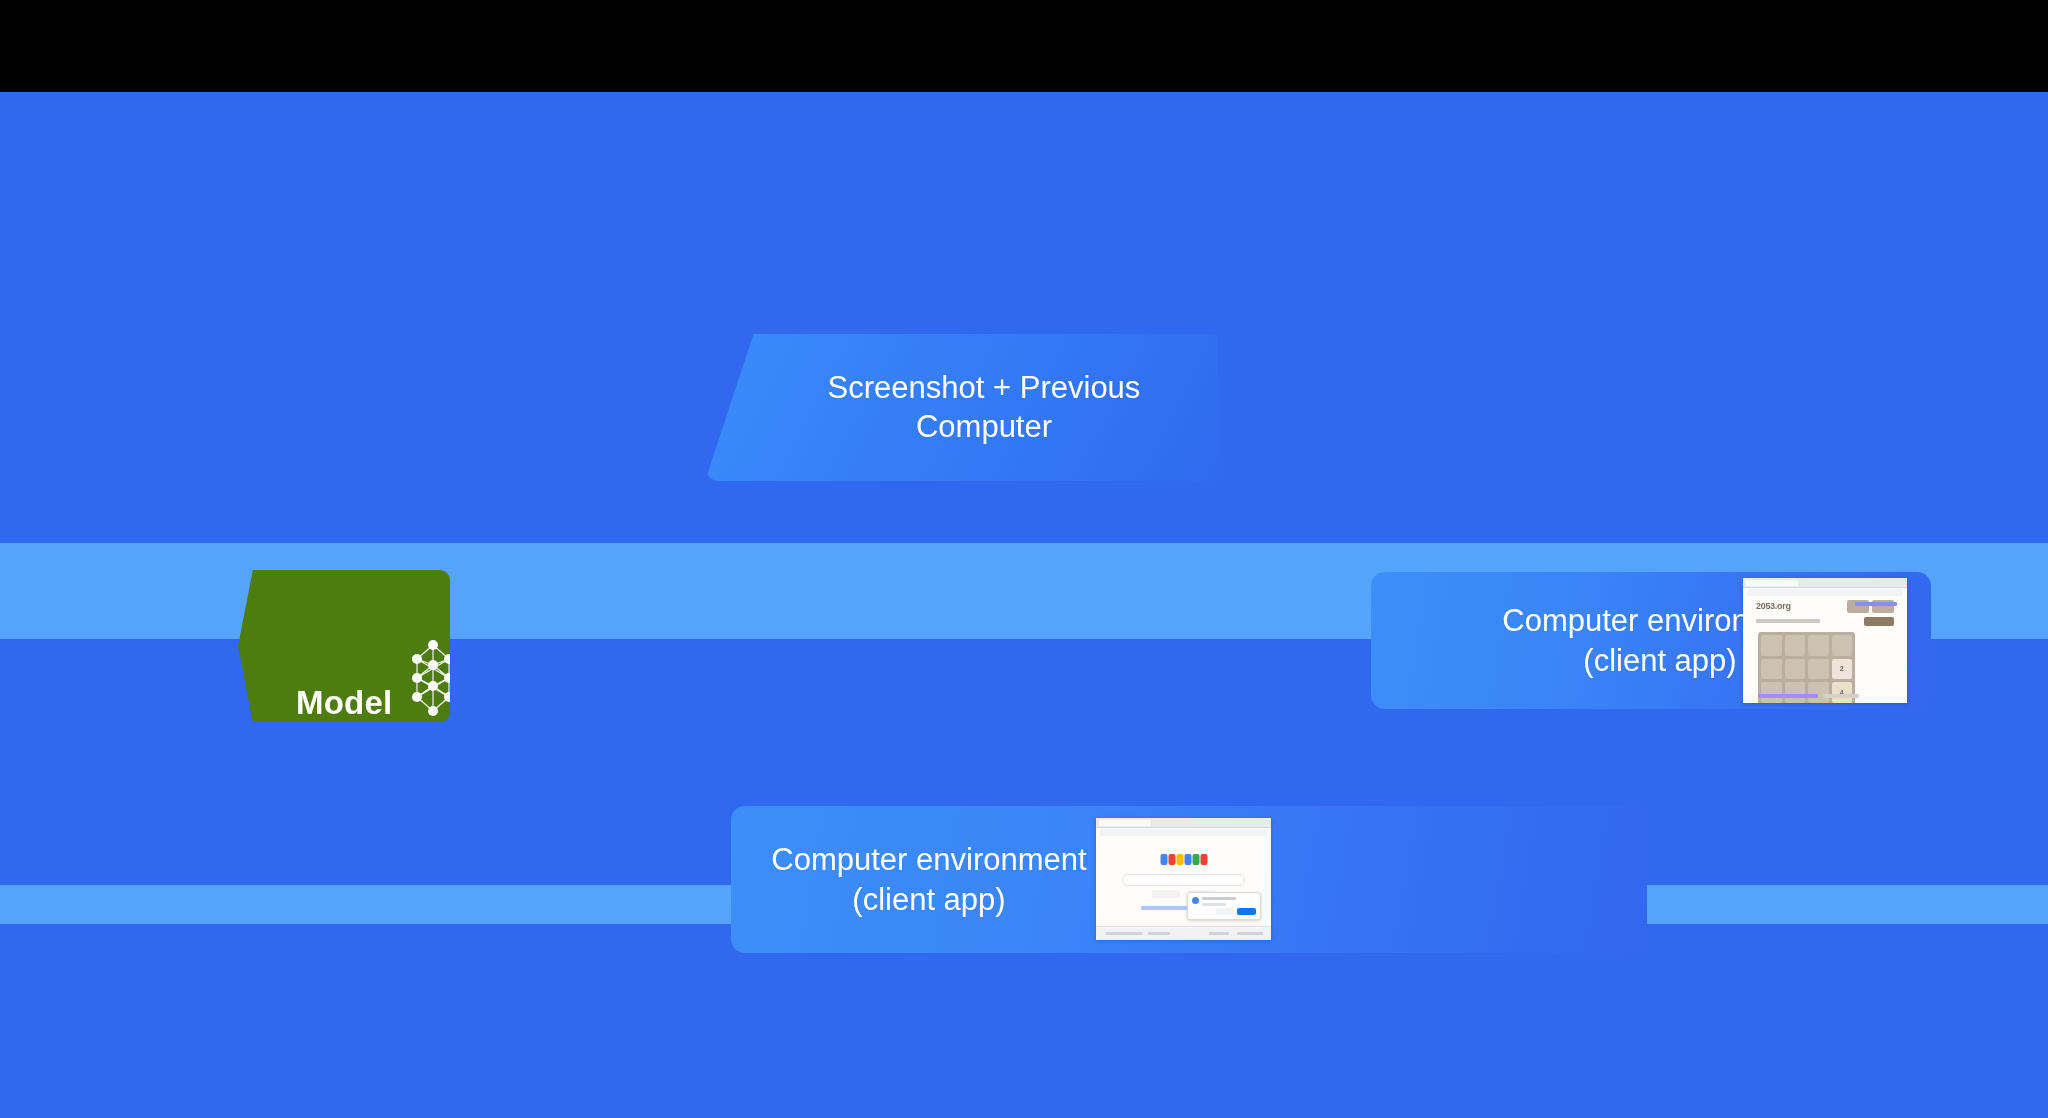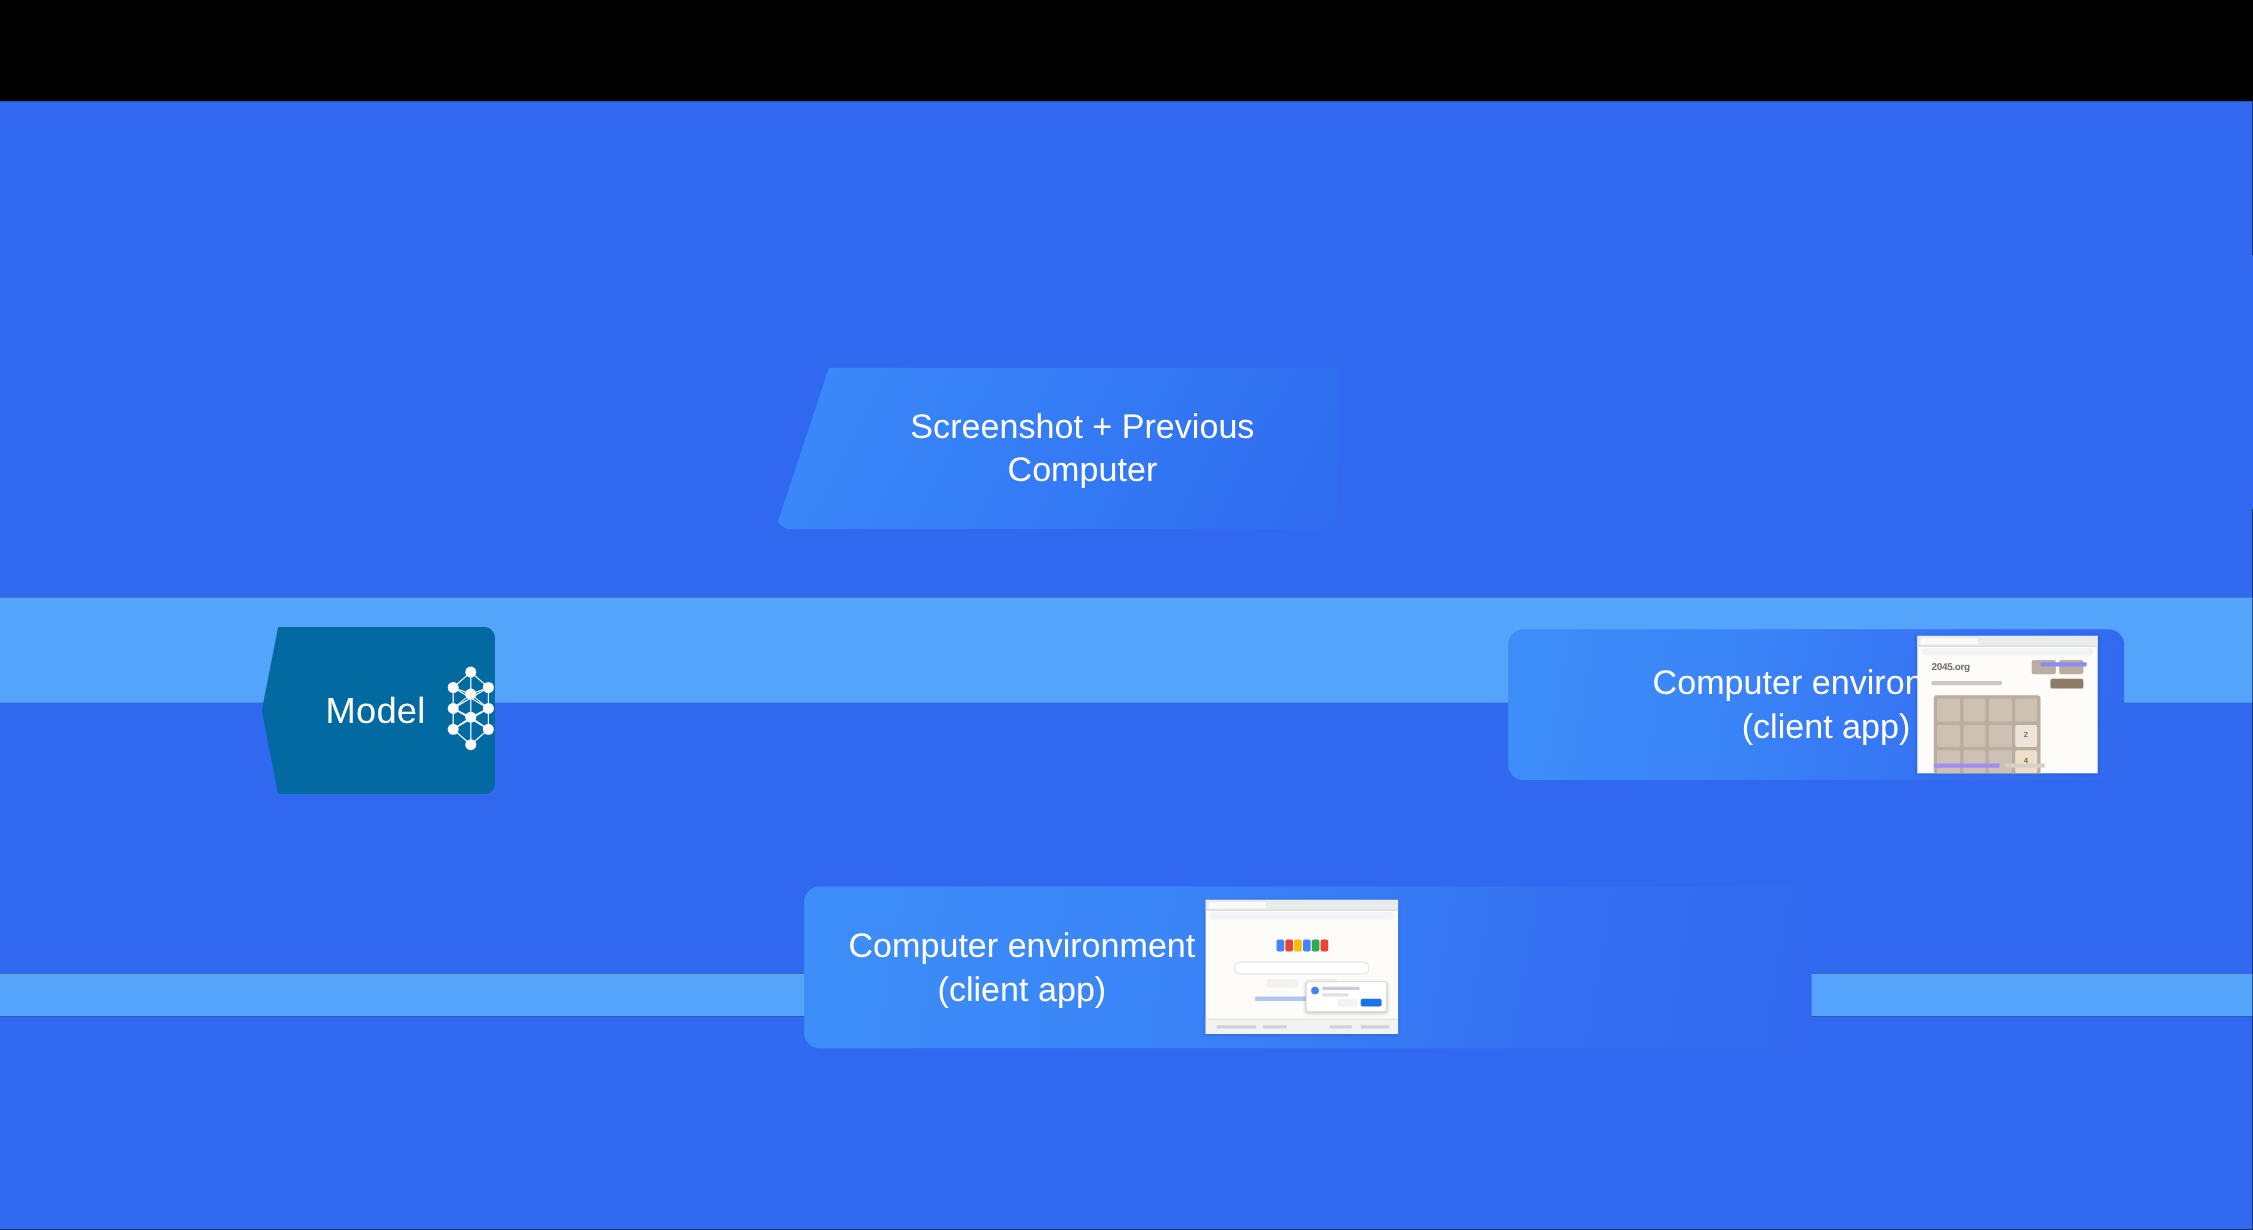--- a/index.html
+++ b/index.html
@@ -7,24 +7,24 @@
   #stage{position:relative;width:2048px;height:1118px;background:#000;overflow:hidden;}
 
   
   .band{position:absolute;left:0;width:2048px;}
   .band.dark{background:#3069ef;}
   .band.light{background:#55a4fb;}
 
   
   .chevron{
     position:absolute;
-    background:#0369a1;
-    display:flex;align-items:center;justify-content:flex-start;
+    background:#4d7c0f;
+    display:flex;align-items:flex-end;justify-content:flex-start;
     clip-path:polygon(7% 0, 100% 0, 100% 100%, 7% 100%, 0 50%);
-    border-top-right-radius:10px;border-bottom-right-radius:10px;
+    border-top-right-radius:10px;border-bottom-right-radius:10px;font-weight:bold;
   }
   .chevron .lbl{
     color:#fff;font-size:33px;letter-spacing:.2px;white-space:nowrap;
     margin-left:58px;
   }
   .nn-icon{margin-left:18px;display:block;}
 
   
   .ctx-arrow{
     position:absolute;
@@ -168,21 +168,21 @@
     <div class="txt">
       <div>Computer environment</div>
       <div>(client app)</div>
     </div>
   </div>
 
   <div class="shot" style="left:1743px;top:578px;width:164px;height:125px;">
     <div class="chrome-bar"></div>
     <div class="tab"></div>
     <div class="urlbar"></div>
-    <div class="g2048-title">2045.org</div>
+    <div class="g2048-title">2053.org</div>
     <div class="g2048-scores">
         <div></div>
         <div></div>
       </div>
     <div class="g2048-link"></div>
     <div class="g2048-sub"></div>
     <div class="g2048-btn"></div>
     <div class="g2048-board">
       <div class="cell"></div>
       <div class="cell"></div>

